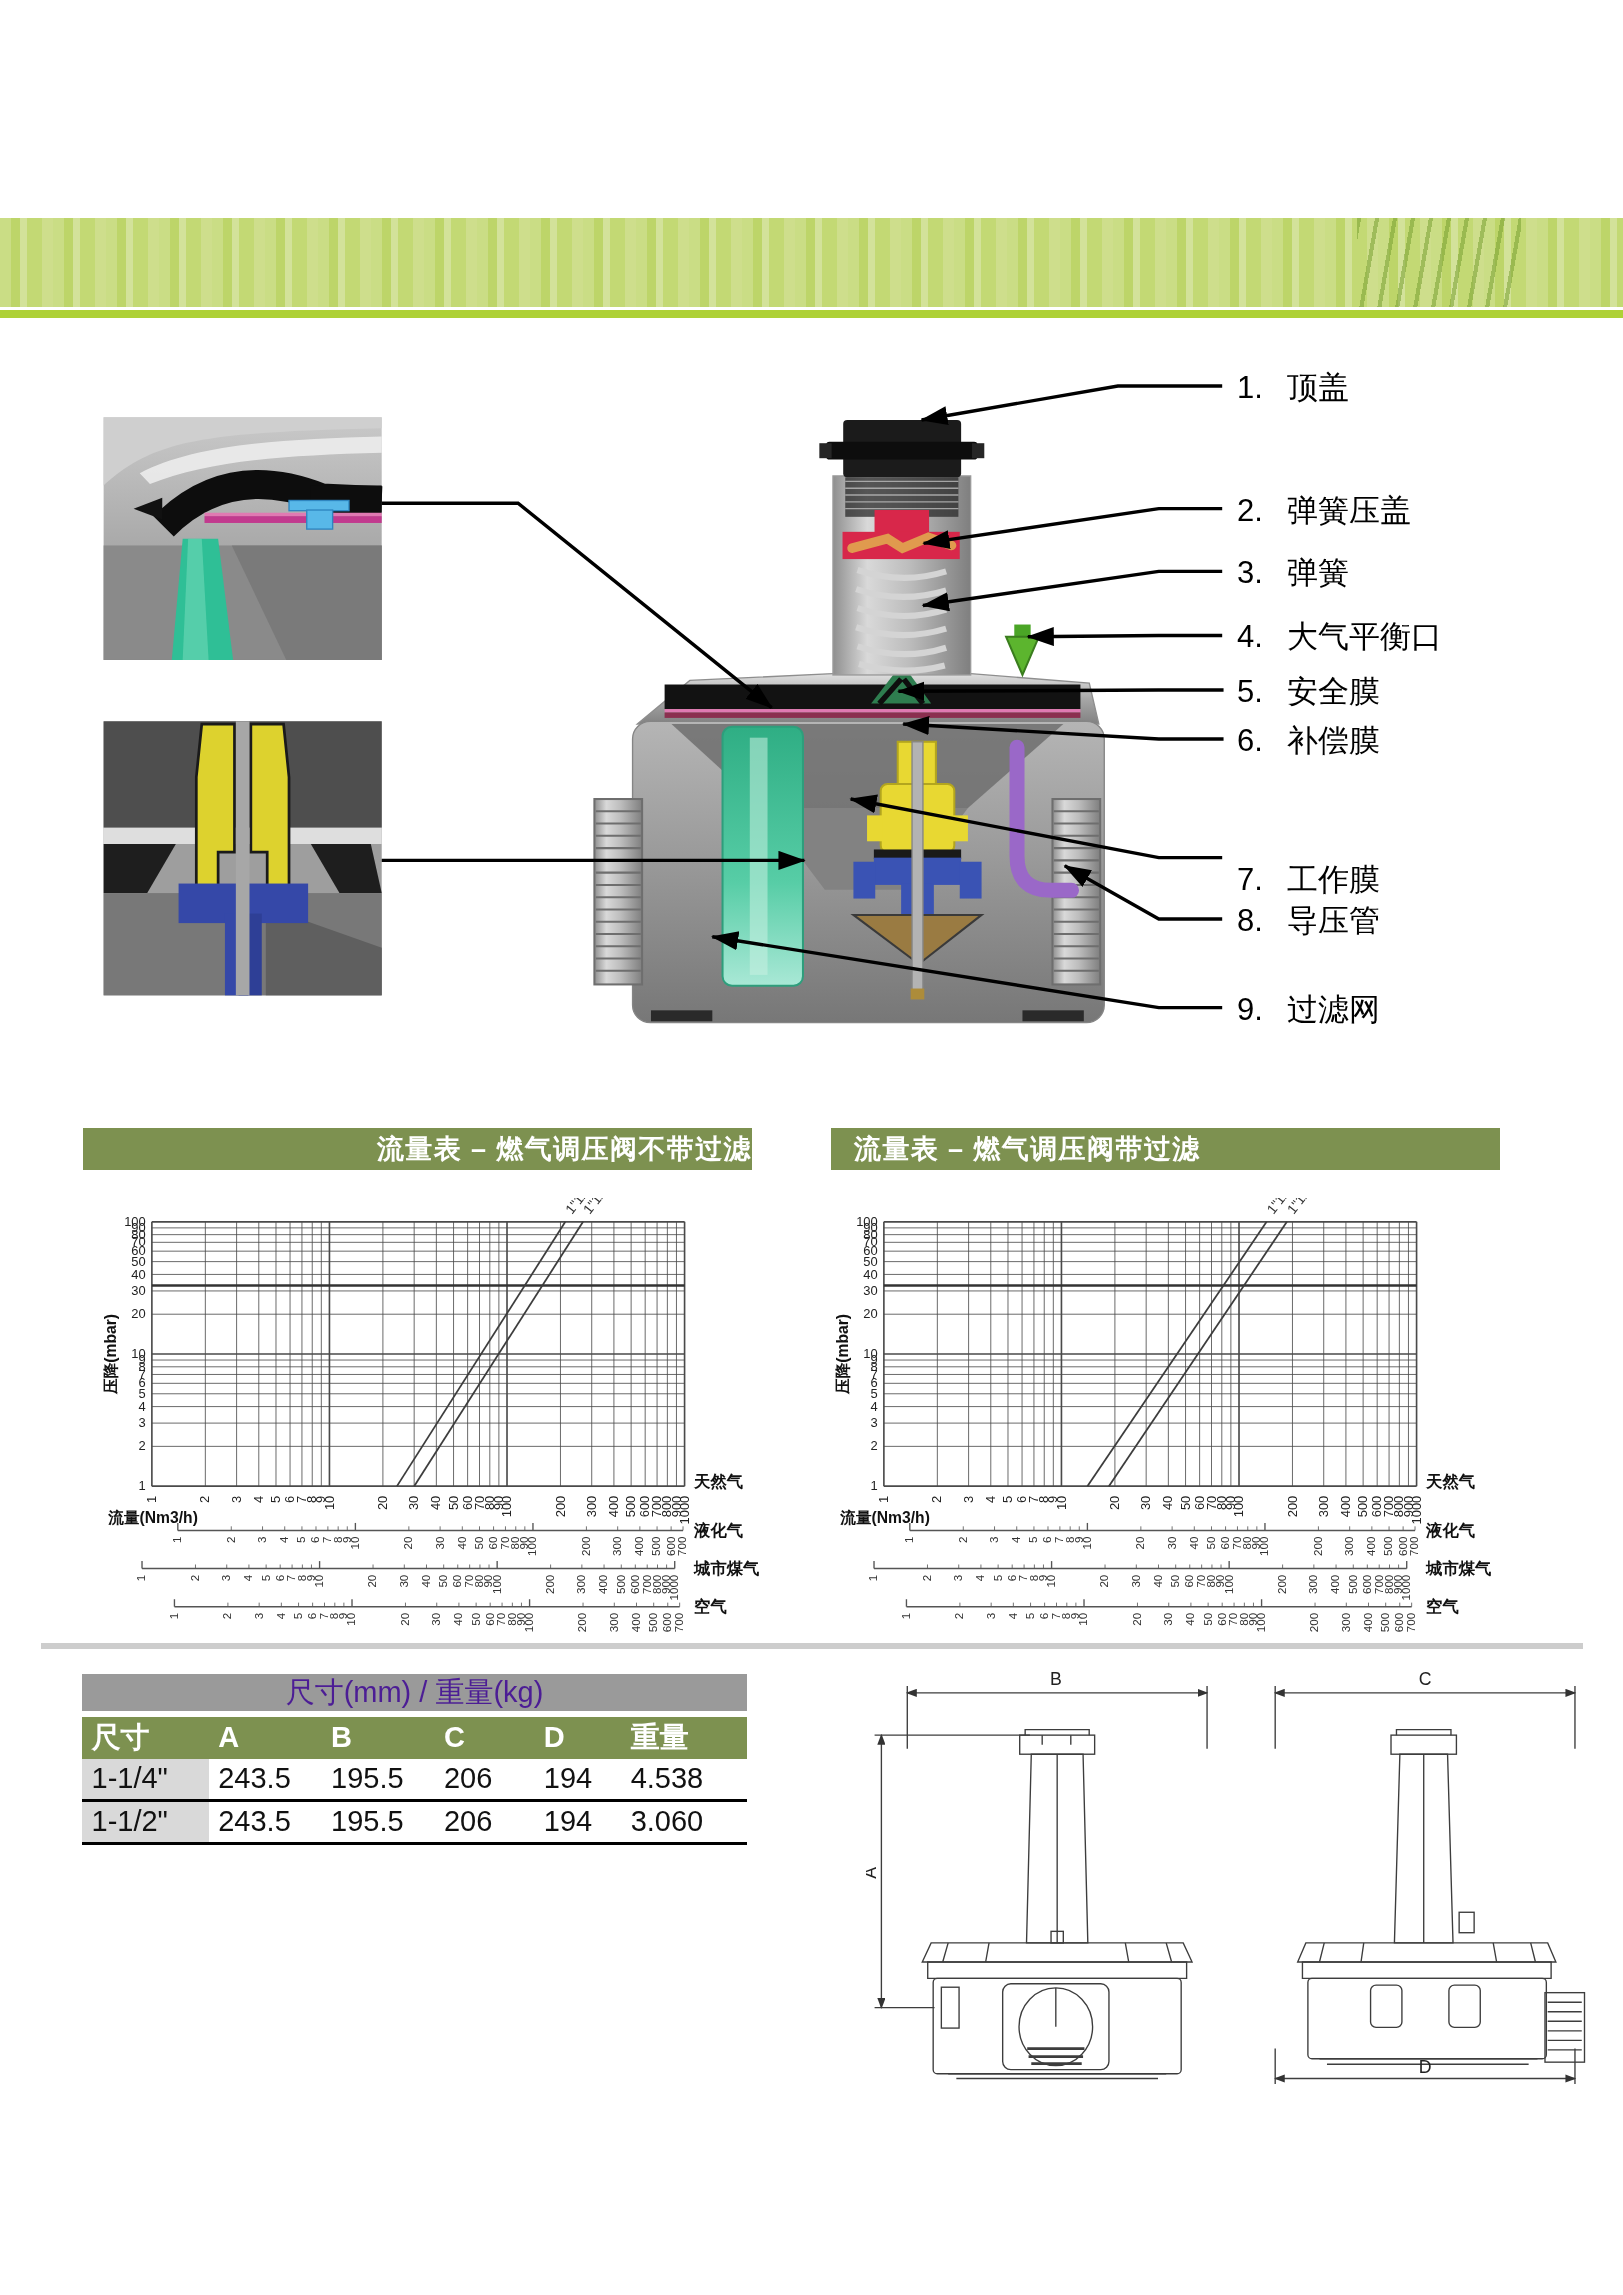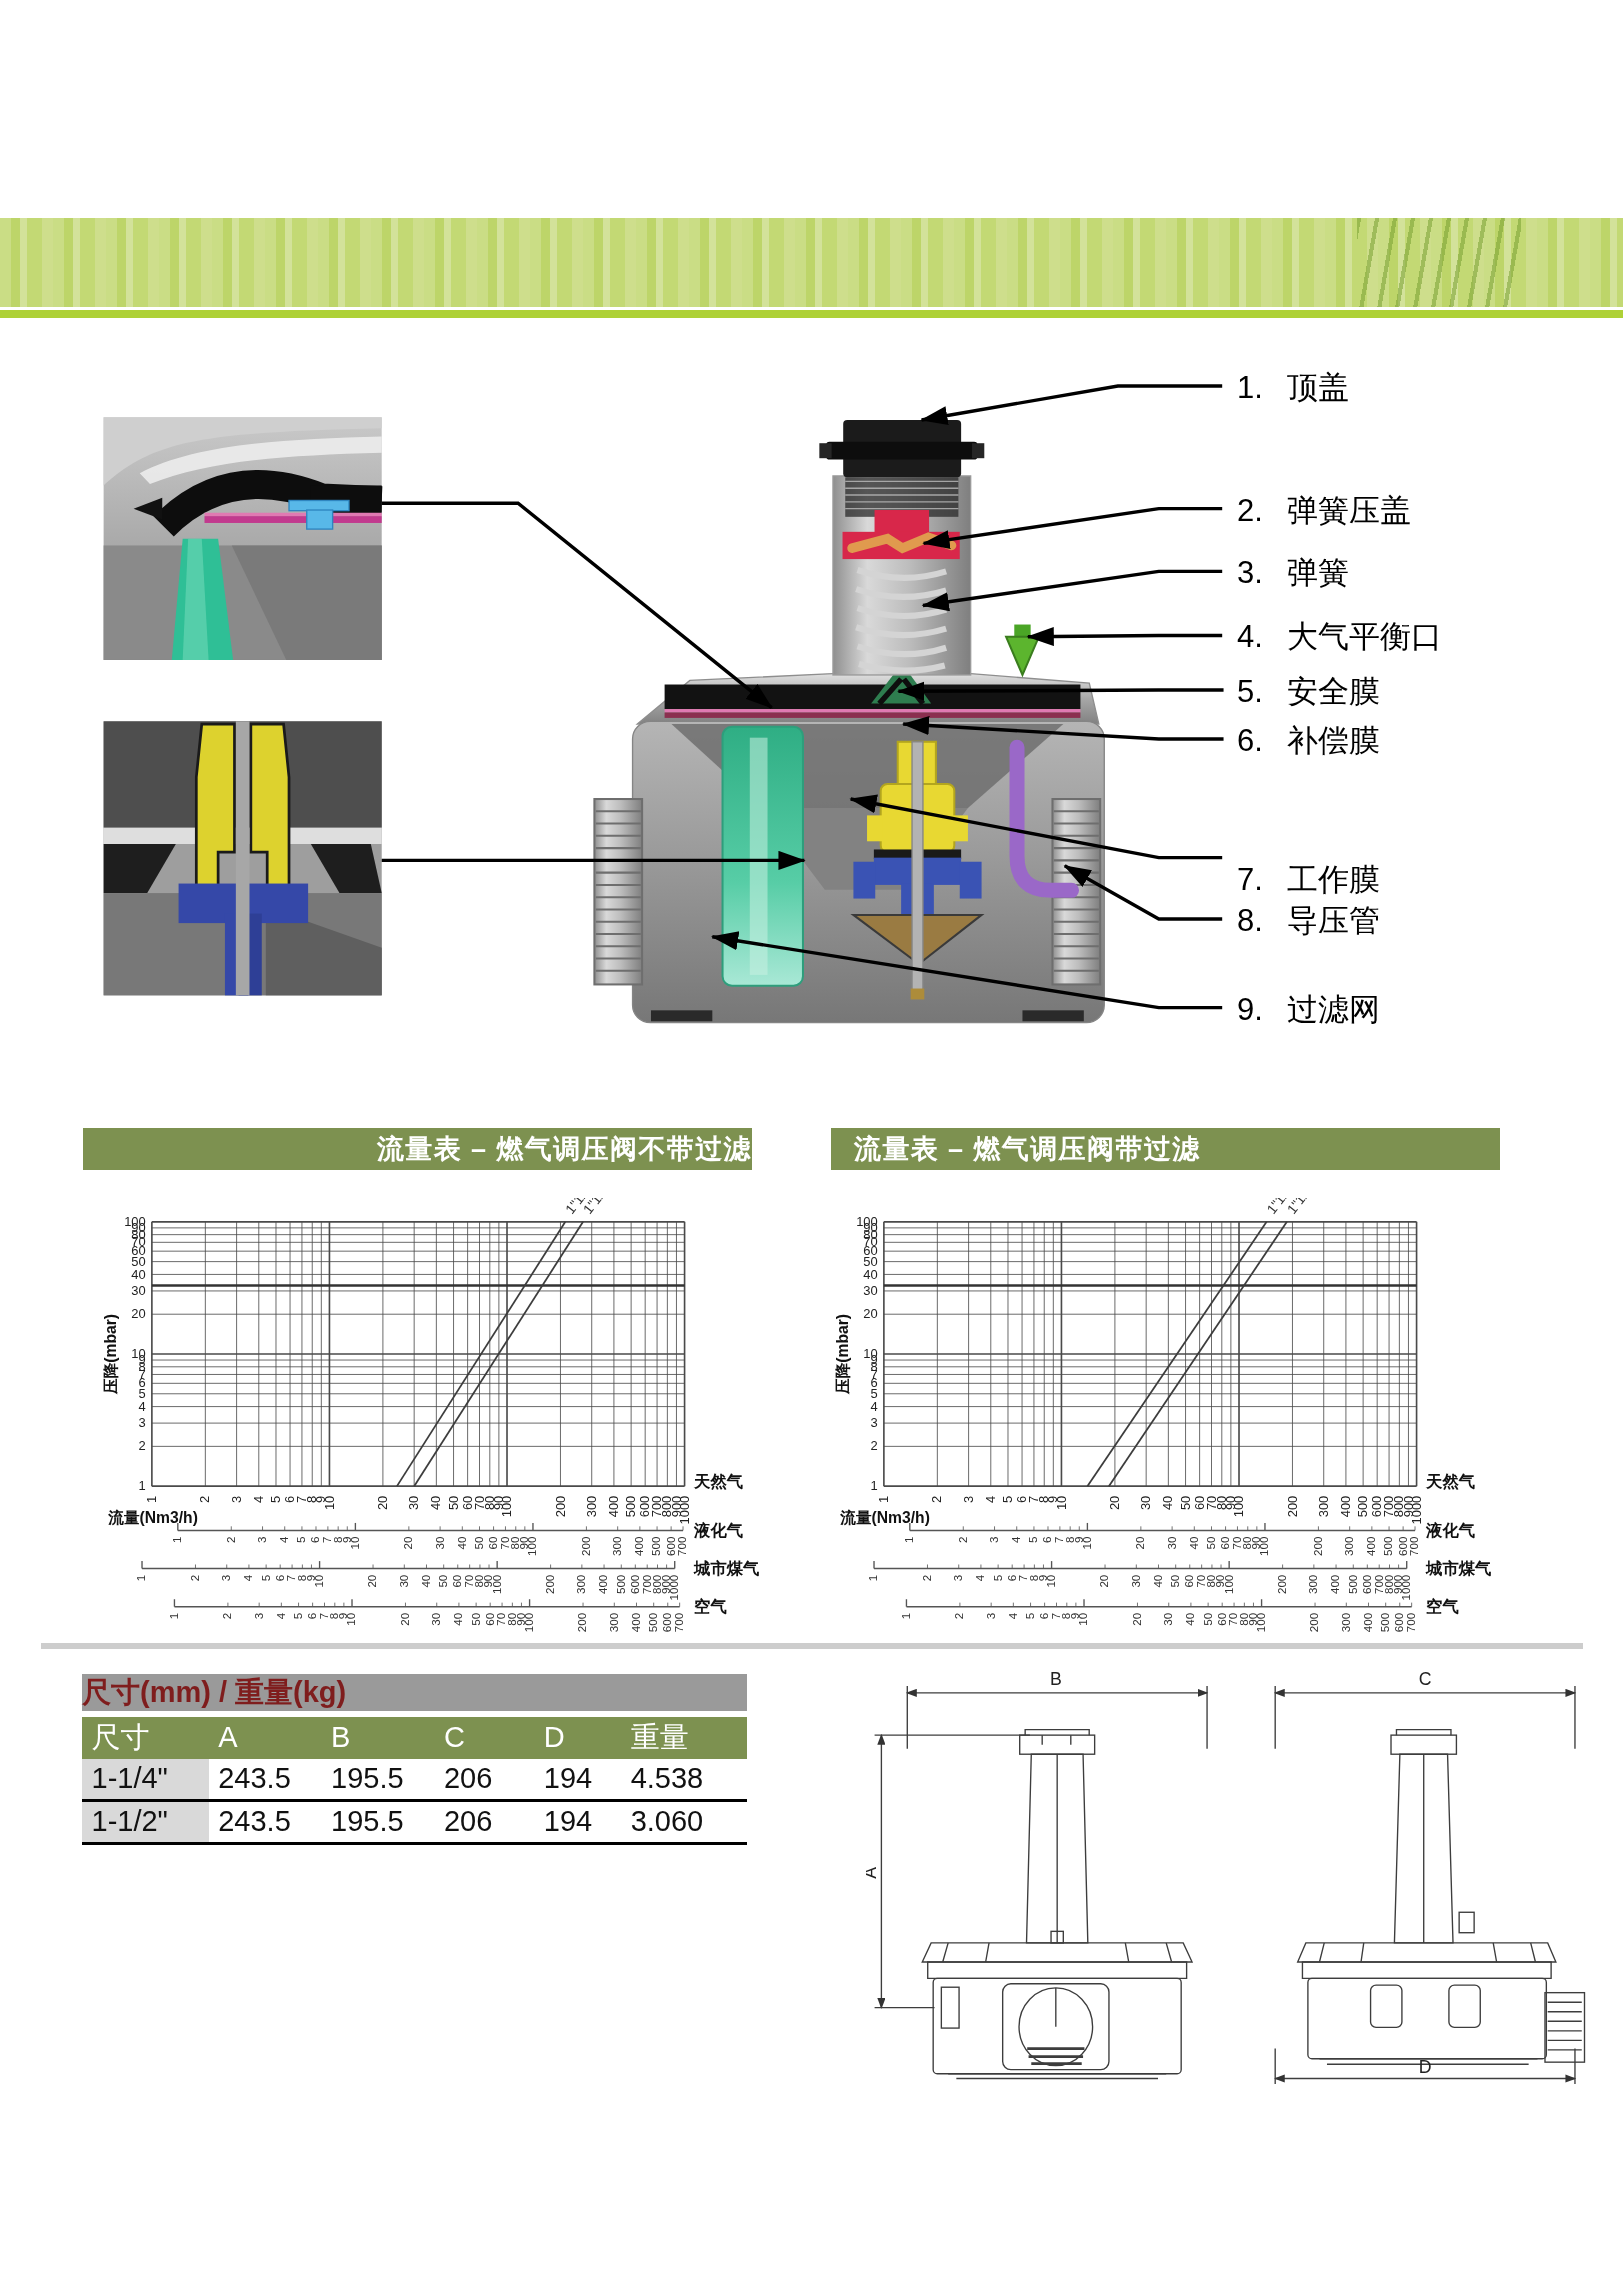--- a/index.html
+++ b/index.html
@@ -19,23 +19,23 @@
              font-size:27px;font-weight:bold;line-height:42px;padding-left:23px;box-sizing:border-box;letter-spacing:1.4px;}
   svg text.tk{font:19px "Liberation Sans",sans-serif;fill:#222;}
   svg text.tk2{font:17px "Liberation Sans",sans-serif;fill:#333;}
   svg text.at{font:bold 23px "Liberation Sans",sans-serif;fill:#111;}
   svg text.gn{font:bold 24px "Liberation Sans",sans-serif;fill:#111;}
   svg text.sl{font:20px "Liberation Sans",sans-serif;fill:#333;}
   svg text.dim{font:26px "Liberation Sans",sans-serif;fill:#222;}
   .divider{position:absolute;left:41px;top:1643px;width:1542px;height:6.1px;background:#cdcdcd;}
   
   .dim-table{position:absolute;left:82px;top:1674px;width:665px;}
-  .tbl-title{height:37px;background:#9a9a9a;color:#7f1d1d;font-size:29px;line-height:37px;font-weight:bold;}
+  .tbl-title{height:37px;background:#9a9a9a;color:#4c1d95;font-size:29px;line-height:37px;text-align:center;}
   .dim-table table{border-collapse:collapse;width:100%;margin-top:5.5px;font-size:29px;}
-  .dim-table th{background:#7d9150;color:#fff;font-weight:normal;height:38px;text-align:left;padding-left:9.5px;}
+  .dim-table th{background:#7d9150;color:#fff;font-weight:bold;height:38px;text-align:left;padding-left:9.5px;}
   .dim-table td{height:38px;text-align:left;padding-left:9.5px;}
   .dim-table tbody tr{border-bottom:3.4px solid #000;}
   .dim-table td.rowlabel{background:#d9d9d9;}
   .col0{width:127px}.col1{width:113px}.col2{width:113px}.col3{width:100px}.col4{width:87px}.col5{width:126px}
 </style>
 </head>
 <body>
 
 <div id="page">
 

